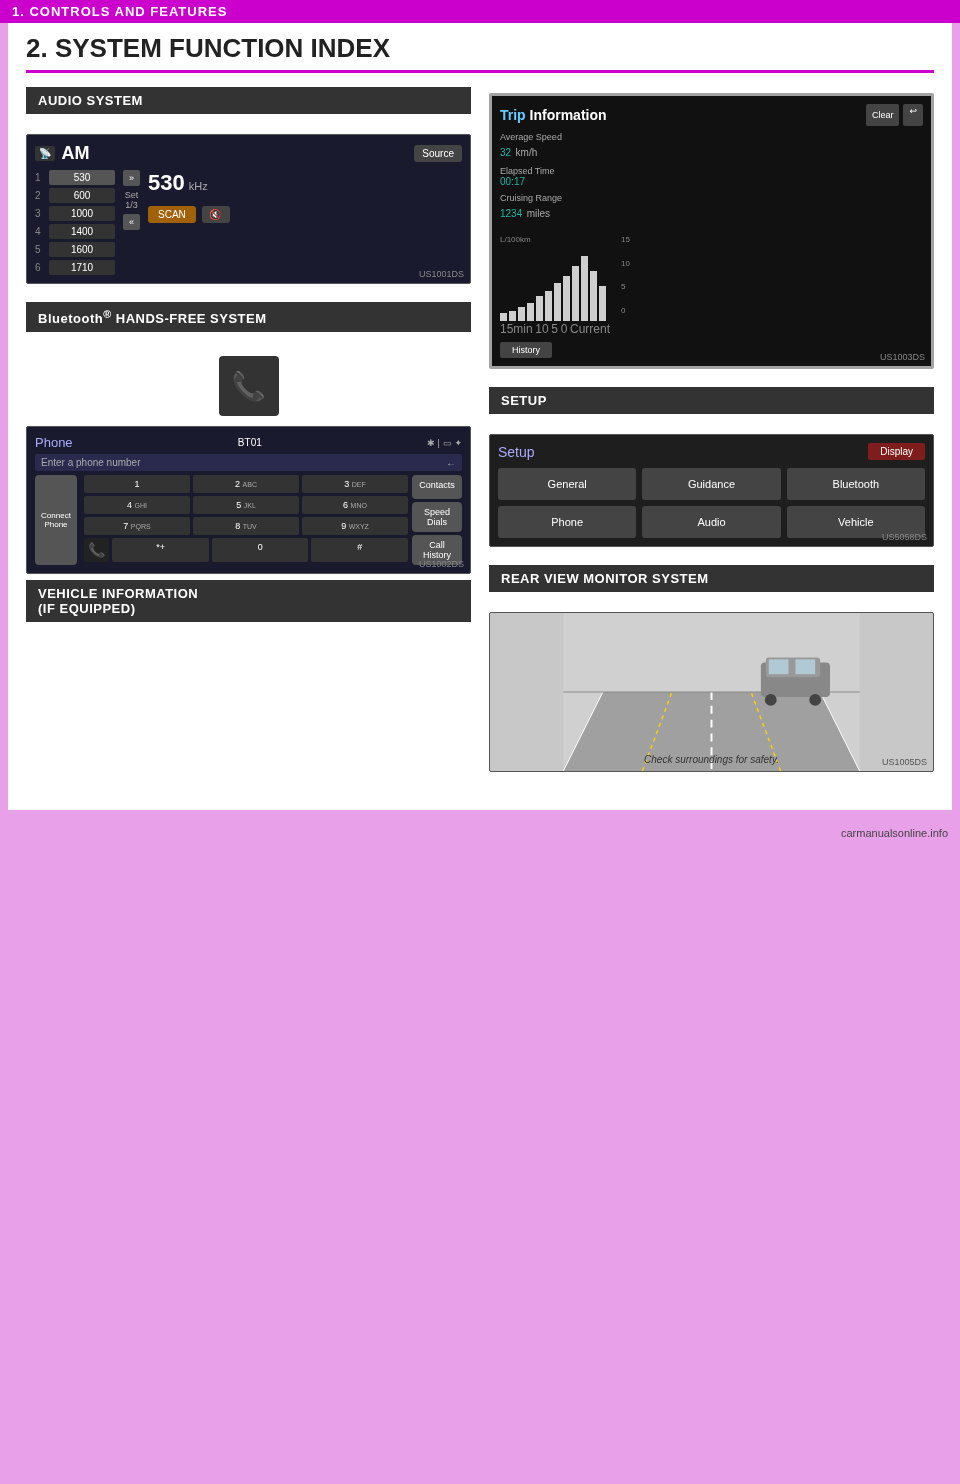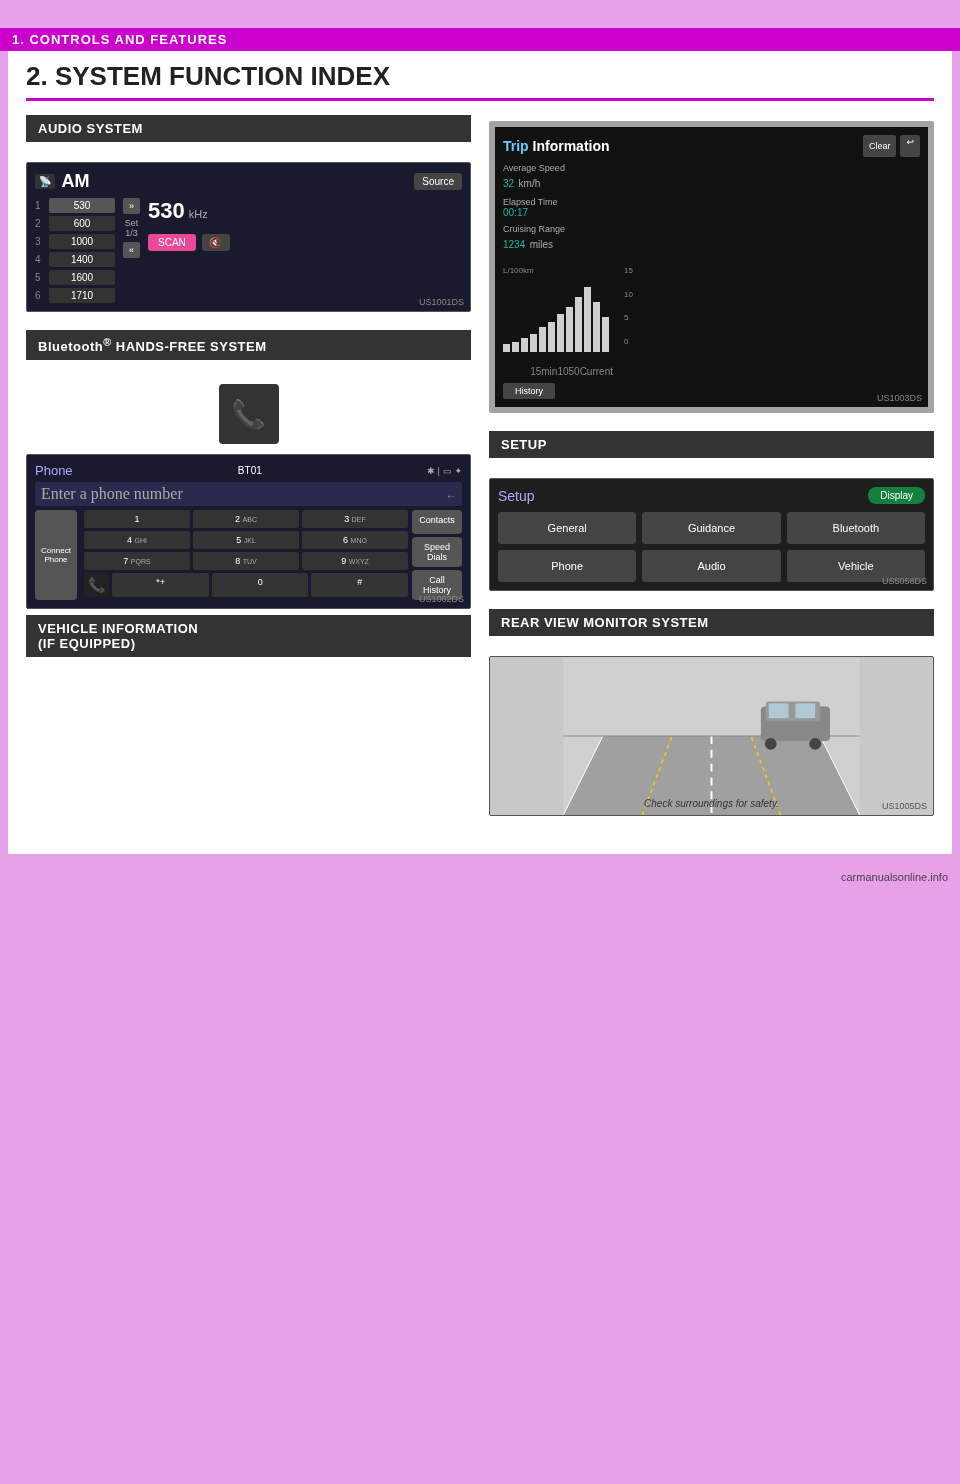--- a/index.html
+++ b/index.html
@@ -10,21 +10,20 @@
       font-family: Arial, sans-serif;
       position: relative;
     }
     .top-bar {
       background: #cc00cc;
       color: white;
       font-size: 13px;
       font-weight: bold;
       padding: 4px 12px;
       letter-spacing: 1px;
-      margin-top: 28px;
     }
     .main-content {
       background: white;
       margin: 0 8px 8px 8px;
       padding: 10px 18px 20px 18px;
     }
     .page-title {
       font-size: 26px;
       font-weight: bold;
       color: #222;
@@ -161,21 +160,21 @@
       color: #aaa;
       font-size: 11px;
     }
     .scan-bar {
       display: flex;
       gap: 6px;
       align-items: center;
       margin-top: 10px;
     }
     .scan-btn {
-      background: #ec4899;
+      background: #a16207;
       color: white;
       font-size: 10px;
       padding: 3px 10px;
       border-radius: 3px;
     }
     .mute-btn {
       background: #444;
       color: white;
       font-size: 10px;
       padding: 3px 8px;
@@ -185,21 +184,21 @@
       position: absolute;
       bottom: 4px;
       right: 6px;
       color: #888;
       font-size: 9px;
     }
 
     
     .trip-screenshot {
       background: #111;
-      border: 6px solid #a3a3a3;
+      border: 3px solid #a3a3a3;
       padding: 8px;
       margin: 6px 0;
       position: relative;
       border-radius: 2px;
       color: white;
     }
     .trip-header {
       display: flex;
       justify-content: space-between;
       align-items: center;
@@ -265,24 +264,24 @@
       height: 75px;
       padding-right: 20px;
     }
     .bar {
       background: #fff;
       width: 7px;
       opacity: 0.8;
     }
     .chart-xlabel {
       display: flex;
-      justify-content: flex-end;
-      font-size: 10px;
+      justify-content: space-between;
+      font-size: 12px;
       color: #888;
-      margin-top: 14px;
+      margin-top: 1px;
       padding-right: 20px;
     }
     .trip-unit-label {
       font-size: 8px;
       color: #888;
       margin-bottom: 2px;
     }
     .trip-history-btn {
       background: #444;
       color: white;
@@ -313,21 +312,21 @@
     .phone-icons { color: #aaa; font-size: 9px; display: flex; gap: 3px; }
     .phone-input-row {
       display: flex;
       justify-content: space-between;
       align-items: center;
       background: #2a2a4e;
       padding: 3px 6px;
       margin-bottom: 4px;
       border-radius: 2px;
     }
-    .phone-input-label { color: #aaa; font-size: 16px; font-family: Liberation Serif, serif; }
+    .phone-input-label { color: #aaa; font-size: 10px; }
     .phone-backspace { color: #aaa; font-size: 10px; }
     .phone-keypad {
       display: flex;
       gap: 4px;
     }
     .keypad-main {
       flex: 1;
     }
     .keypad-row {
       display: flex;
@@ -395,25 +394,25 @@
       border-radius: 2px;
     }
     .setup-header {
       display: flex;
       justify-content: space-between;
       align-items: center;
       margin-bottom: 8px;
     }
     .setup-title { color: #aaf; font-size: 14px; }
     .setup-display-btn {
-      background: #15803d;
+      background: #7f1d1d;
       color: white;
       font-size: 10px;
       padding: 3px 12px;
-      border-radius: 8px;
+      border-radius: 2px;
     }
     .setup-grid {
       display: grid;
       grid-template-columns: repeat(3, 1fr);
       gap: 6px;
     }
     .setup-btn {
       background: #444;
       color: white;
       font-size: 11px;

